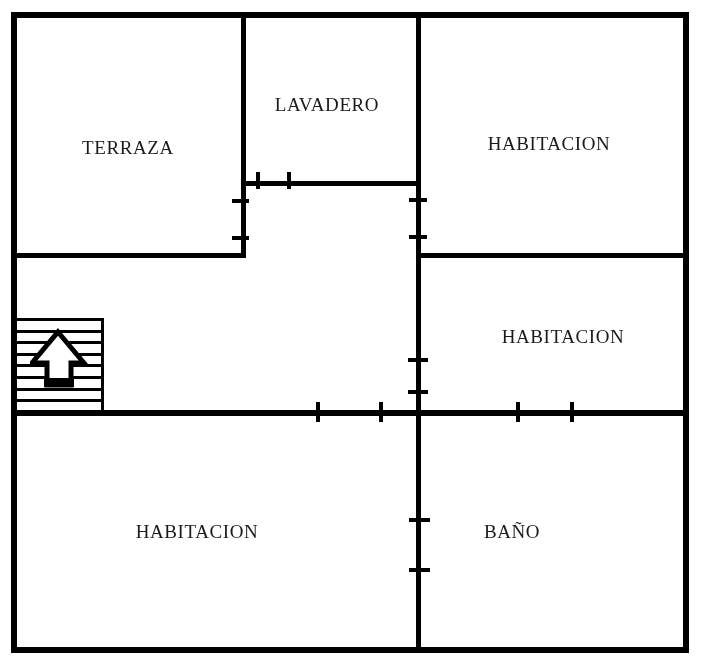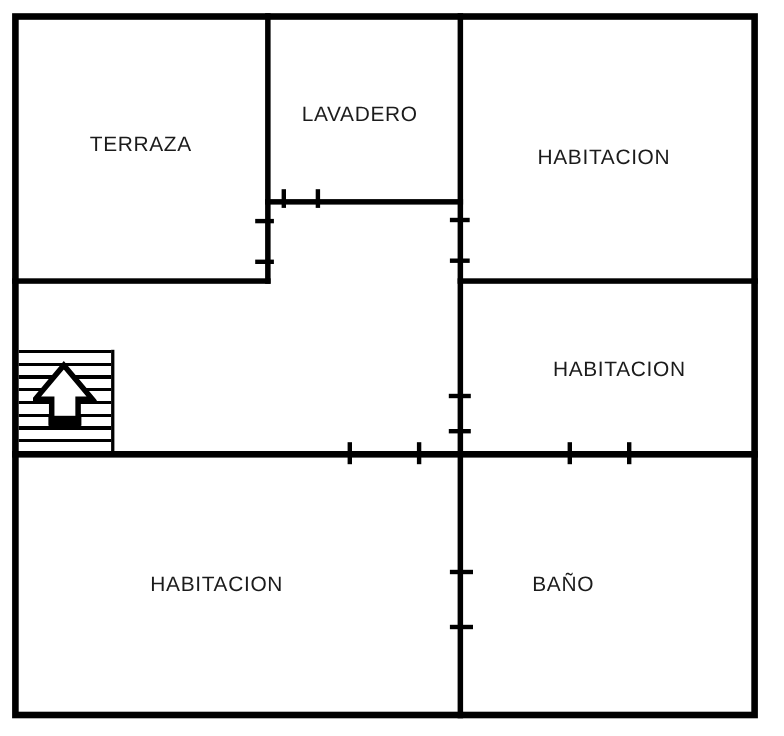--- a/index.html
+++ b/index.html
@@ -32,20 +32,21 @@
     position: absolute;
     background: #000000;
   }
   .room-label {
     position: absolute;
     transform: translate(-50%, -50%);
     font-size: 19px;
     letter-spacing: 0.6px;
     color: #1b1b1b;
     white-space: nowrap;
+    font-family: Liberation Serif, serif;
   }
   .stairs {
     position: absolute;
     left: 17px;
     top: 318px;
     width: 84px;
     height: 92px;
     border-right: 3px solid #000000;
     background: repeating-linear-gradient(
       to bottom,
@@ -95,20 +96,20 @@
 
   <div class="tick" style="left:409px; top:518px; width:21px; height:4px;"></div>
   <div class="tick" style="left:409px; top:568px; width:21px; height:4px;"></div>
 
   <div class="stairs"></div>
   <svg class="stairs-arrow" width="58" height="62" viewBox="0 0 58 62">
     <polygon points="28,4 54,35 41,35 41,57 17,57 17,35 2,35" fill="#ffffff" stroke="#000000" stroke-width="5" stroke-linejoin="miter"></polygon>
     <rect x="14" y="50" width="30" height="9" fill="#000000"></rect>
   </svg>
 
-  <div class="room-label" style="left:128px; top:132px;text-align:center;">TERRAZA</div>
+  <div class="room-label" style="left:128px; top:148px;text-align:center;">TERRAZA</div>
   <div class="room-label" style="left:327px; top:105px;">LAVADERO</div>
   <div class="room-label" style="left:549px; top:144px;">HABITACION</div>
   <div class="room-label" style="left:563px; top:337px;">HABITACION</div>
   <div class="room-label" style="left:197px; top:532px;">HABITACION</div>
   <div class="room-label" style="left:512px; top:532px;">BAÑO</div>
 
 </div>
 
 </body></html>

